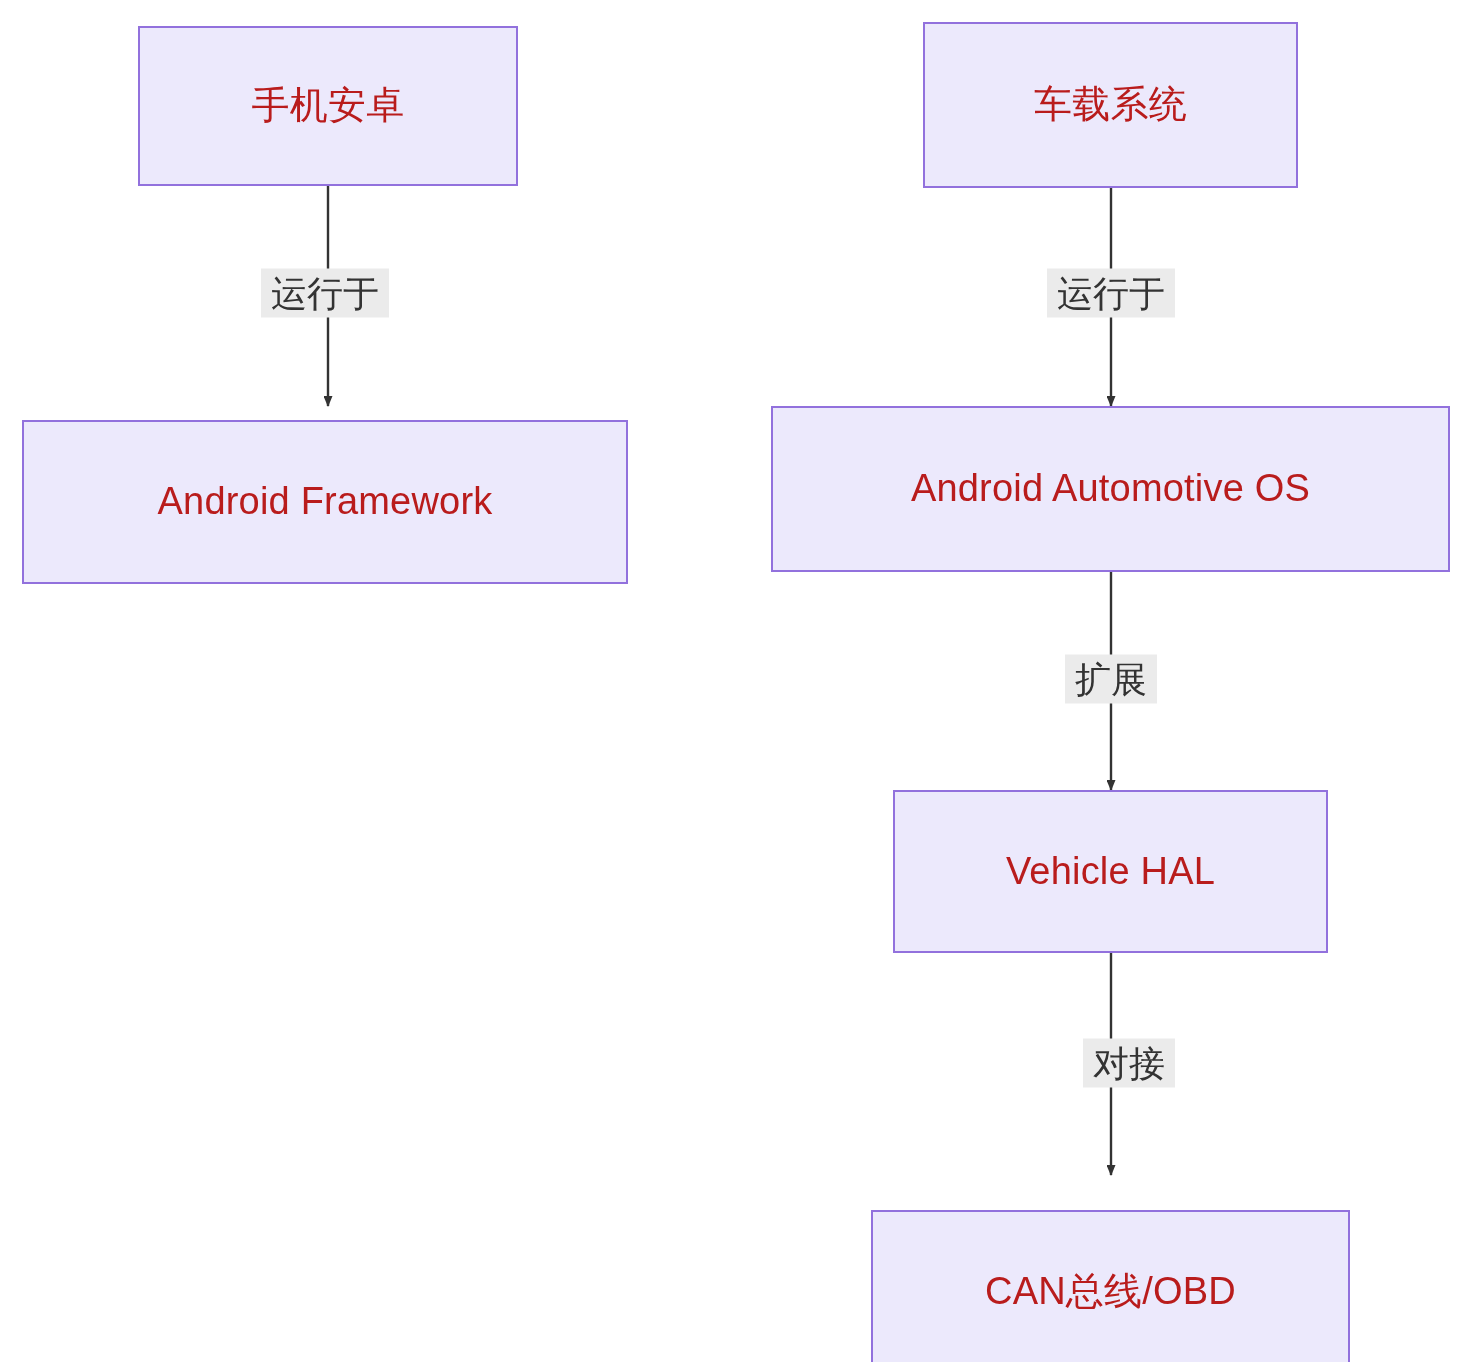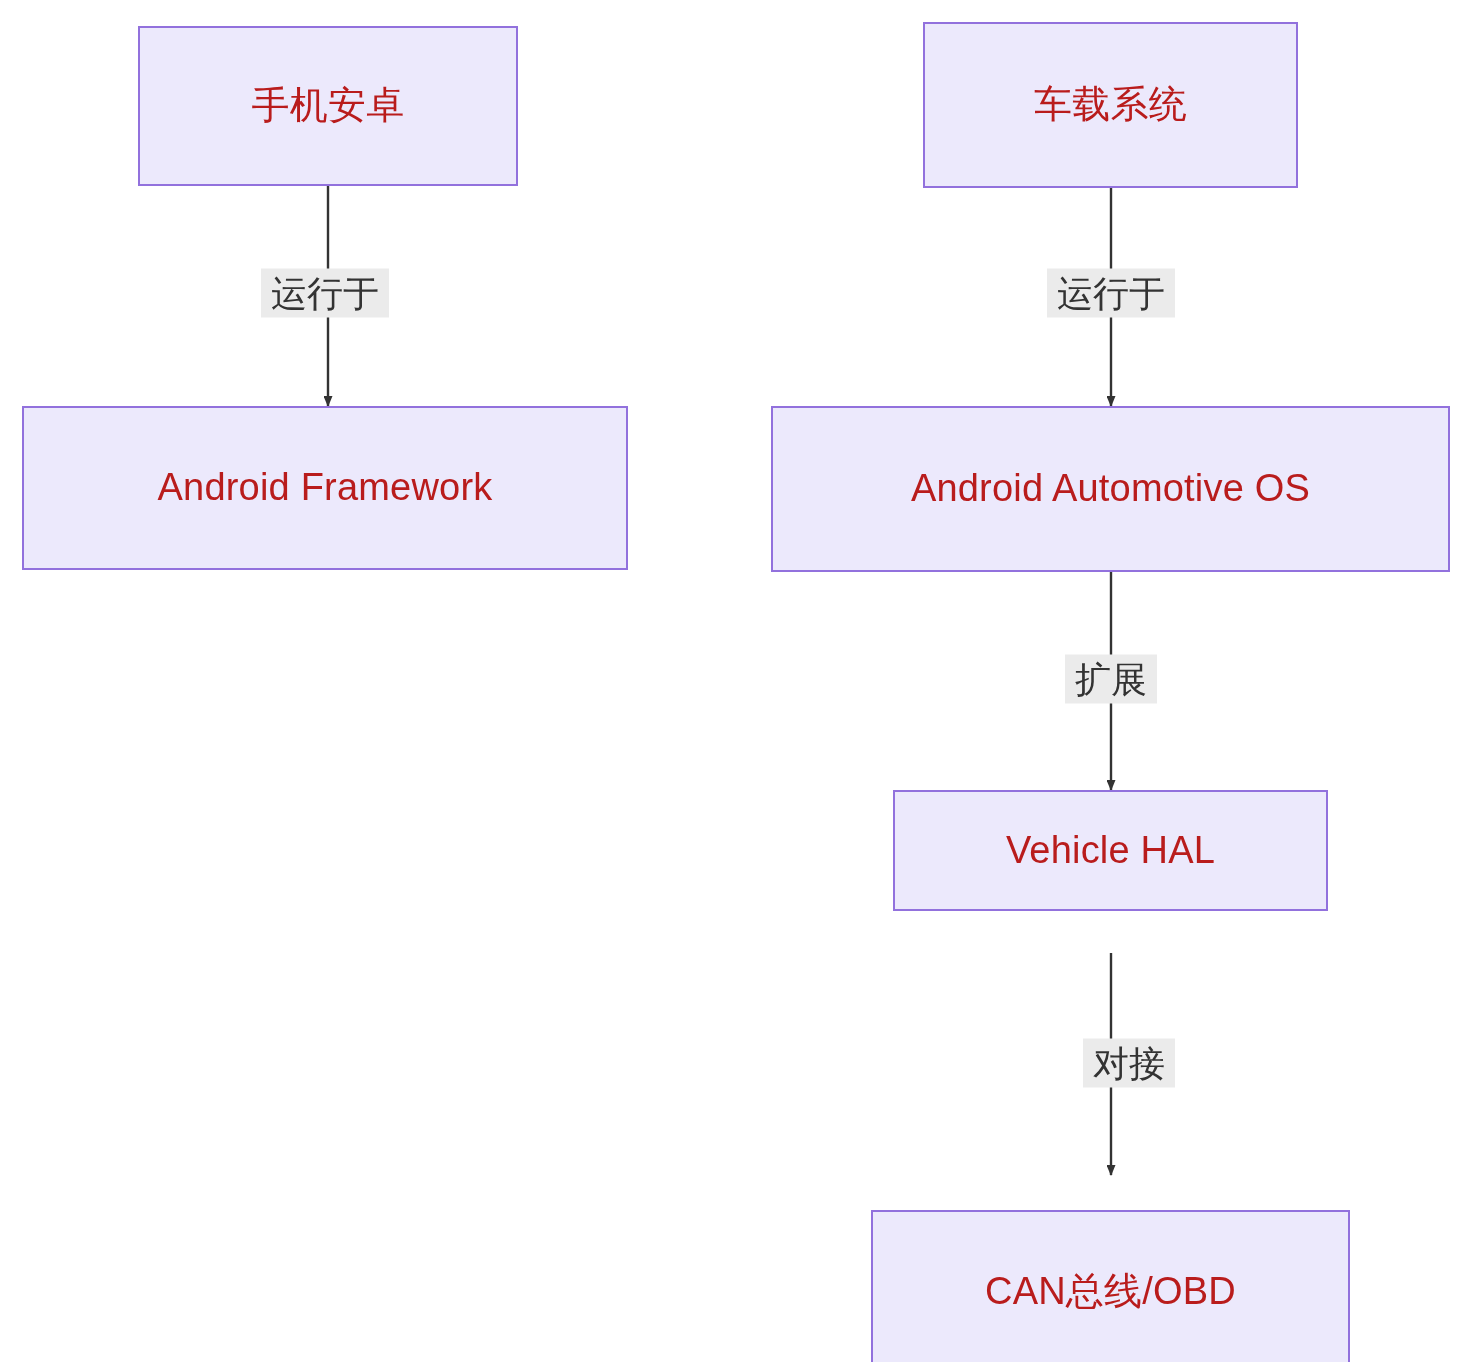--- a/index.html
+++ b/index.html
@@ -71,33 +71,33 @@
         <line x1="1111" y1="188" x2="1111" y2="406" stroke="#333333" stroke-width="2.4" marker-end="url(#arrowhead)"></line>
         <line x1="1111" y1="572" x2="1111" y2="790" stroke="#333333" stroke-width="2.4" marker-end="url(#arrowhead)"></line>
         <line x1="1111" y1="953" x2="1111" y2="1175" stroke="#333333" stroke-width="2.4" marker-end="url(#arrowhead)"></line>
       </g>
   </svg>
 
   <div class="node" style="left: 138px; top: 26px; width: 380px; height: 160px; background: rgb(236, 233, 252); border-color: rgb(146, 113, 221); color: rgb(51, 51, 51);">
     <span class="node-label">手机安卓</span>
   </div>
 
-  <div class="node" style="left: 22px; top: 406px; width: 606px; height: 164px; background: rgb(236, 233, 252); border-color: rgb(146, 113, 221); color: rgb(51, 51, 51);">
+  <div class="node" style="left: 22px; top: 420px; width: 606px; height: 164px; background: rgb(236, 233, 252); border-color: rgb(146, 113, 221); color: rgb(51, 51, 51);">
     <span class="node-label">Android Framework</span>
   </div>
 
   <div class="node" style="left: 923px; top: 22px; width: 375px; height: 166px; background: rgb(236, 233, 252); border-color: rgb(146, 113, 221); color: rgb(51, 51, 51);">
     <span class="node-label">车载系统</span>
   </div>
 
   <div class="node" style="left: 771px; top: 406px; width: 679px; height: 166px; background: rgb(236, 233, 252); border-color: rgb(146, 113, 221); color: rgb(51, 51, 51);">
     <span class="node-label">Android Automotive OS</span>
   </div>
 
-  <div class="node" style="left: 893px; top: 790px; width: 435px; height: 121px; background: rgb(236, 233, 252); border-color: rgb(146, 113, 221); color: rgb(51, 51, 51);">
+  <div class="node" style="left: 893px; top: 790px; width: 435px; height: 163px; background: rgb(236, 233, 252); border-color: rgb(146, 113, 221); color: rgb(51, 51, 51);">
     <span class="node-label">Vehicle HAL</span>
   </div>
 
   <div class="node" style="left: 871px; top: 1210px; width: 479px; height: 163px; background: rgb(236, 233, 252); border-color: rgb(146, 113, 221); color: rgb(51, 51, 51); justify-content: center;">
     <span class="node-label">CAN总线/OBD</span>
   </div>
 
   <div class="edge-label" style="left: 325px; top: 293px; background: rgb(235, 235, 235);">运行于</div>
   <div class="edge-label" style="left: 1111px; top: 293px; background: rgb(235, 235, 235);">运行于</div>
   <div class="edge-label" style="left: 1111px; top: 679px; background: rgb(235, 235, 235);">扩展</div>

